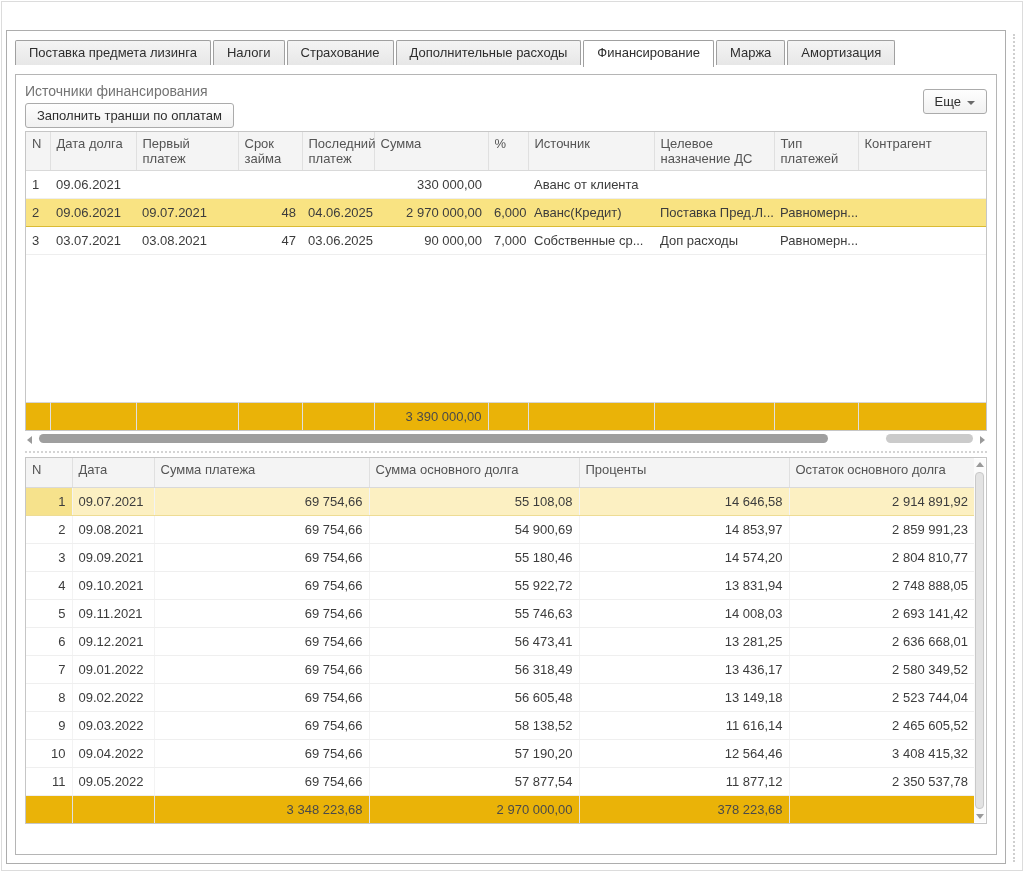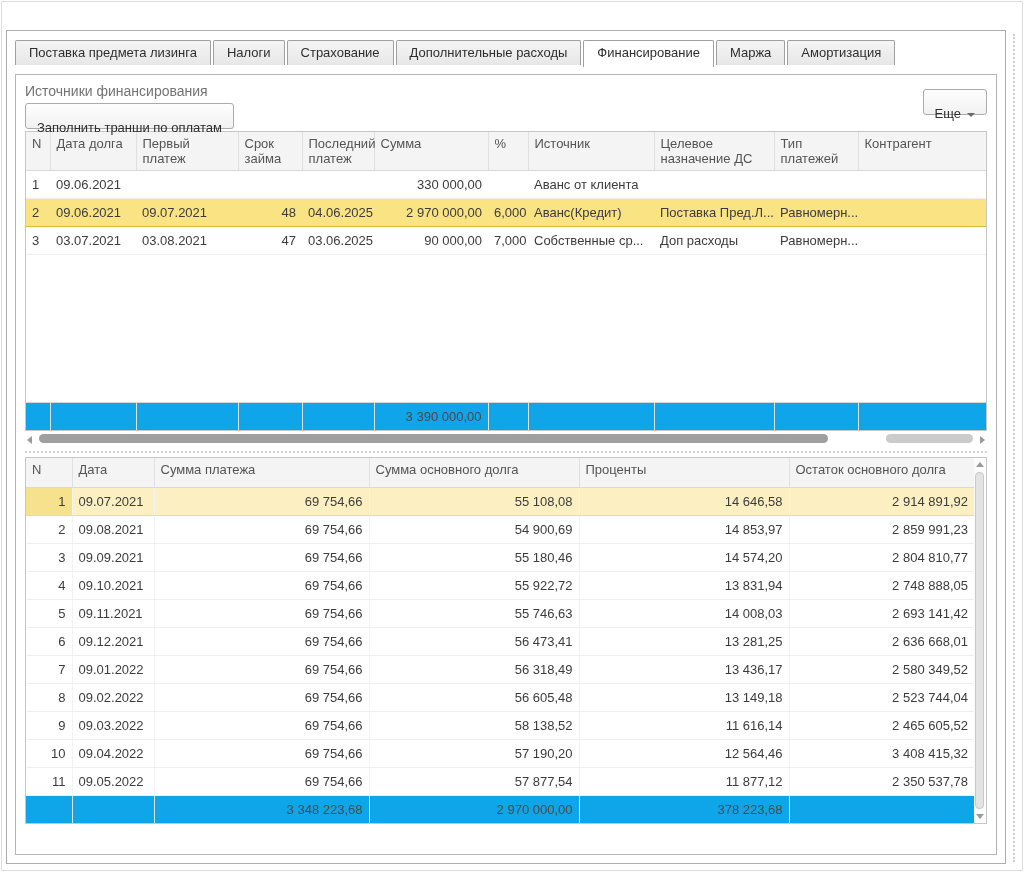--- a/index.html
+++ b/index.html
@@ -14,35 +14,35 @@
 
   .outer-panel { position:absolute; left:4px; right:16px; top:28px; bottom:6px; border:1px solid #adadad; background:#fff; }
   .v-splitter { position:absolute; right:7px; top:32px; bottom:8px; width:0; border-left:2px dotted #cfcfcf; }
 
   .tabs-l2 { padding:9px 0 0 8px; }
   .inner-panel { position:absolute; left:8px; right:8px; top:43px; bottom:8px; border:1px solid #b5b5b5; background:#fff; padding:0 9px; }
 
   
   .section-title { color:#737373; font-size:14px; margin-top:8px; }
   .toolbar { position:relative; height:28px; margin-top:4px; }
-  .btn { display:inline-block; height:25px; line-height:23px; padding:12px 11px; background:linear-gradient(#fefefe,#f1f1f1); border:1px solid #ababab; border-radius:3px; color:#2e2e2e; cursor:default; }
+  .btn { display:inline-block; height:25px; line-height:23px; padding:0 11px; background:linear-gradient(#fefefe,#f1f1f1); border:1px solid #ababab; border-radius:3px; color:#2e2e2e; cursor:default; }
   .btn-more { position:absolute; right:0; top:-14px; }
   .caret { display:inline-block; width:0; height:0; border-left:4px solid transparent; border-right:4px solid transparent; border-top:4px solid #6a6a6a; margin-left:6px; vertical-align:middle; }
 
   
   table { border-collapse:collapse; table-layout:fixed; width:100%; }
   .tbl-wrap { border:1px solid #c6c6c6; background:#fff; }
   th { background:#f4f4f4; color:#545454; font-weight:normal; text-align:left; vertical-align:top; padding:4px 6px; border-right:1px solid #e0e0e0; border-bottom:1px solid #d9d9d9; white-space:normal; }
   th:last-child { border-right:none;margin-top:15px; }
   td { padding:0 6px; white-space:nowrap; overflow:hidden; }
   .num { text-align:right; }
   .t1 td { height:28px; border-bottom:1px solid #eeeeee; }
   .t1 tr.selected td { background:#f9e382; border-top:1px solid #dabb34; border-bottom:1px solid #dabb34; }
   tr.filler td { height:148px; border-bottom:none; }
-  tr.total td { background:#0ea5e9; height:27px; border-top:1px solid #d6d6d6; border-right:1px solid #e0e0e0; border-bottom:none; color:#4a4a4a; }
+  tr.total td { background:#eab308; height:27px; border-top:1px solid #d6d6d6; border-right:1px solid #e0e0e0; border-bottom:none; color:#4a4a4a; }
   tr.total td:last-child { border-right:none; }
 
   .t2 th { height:30px; }
   .t2 td { height:28px; border-bottom:1px solid #efefef; border-right:1px solid #f3f3f3; }
   .t2 td:last-child { border-right:none; }
   .t2 tr.selected td { background:#fcf0c2; border-top:1px solid #eedc94; border-bottom:1px solid #eedc94; }
   .t2 tr.selected td.ncell { background:#f6e28c; }
 
   
   .hscroll { position:relative; height:12px; margin-top:2px; }

